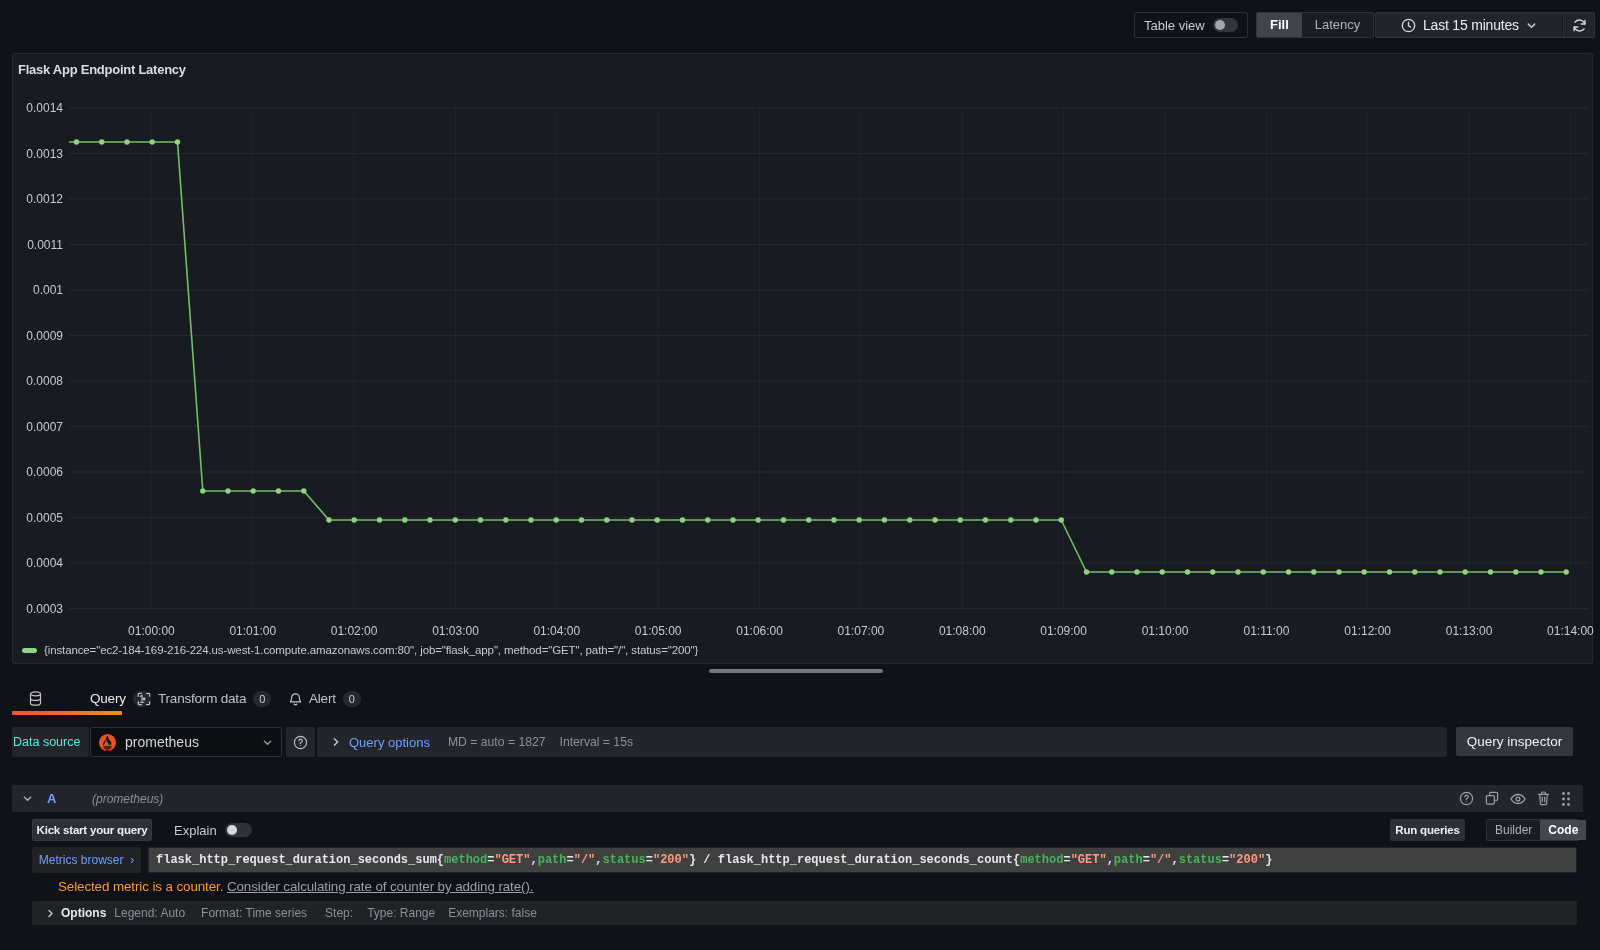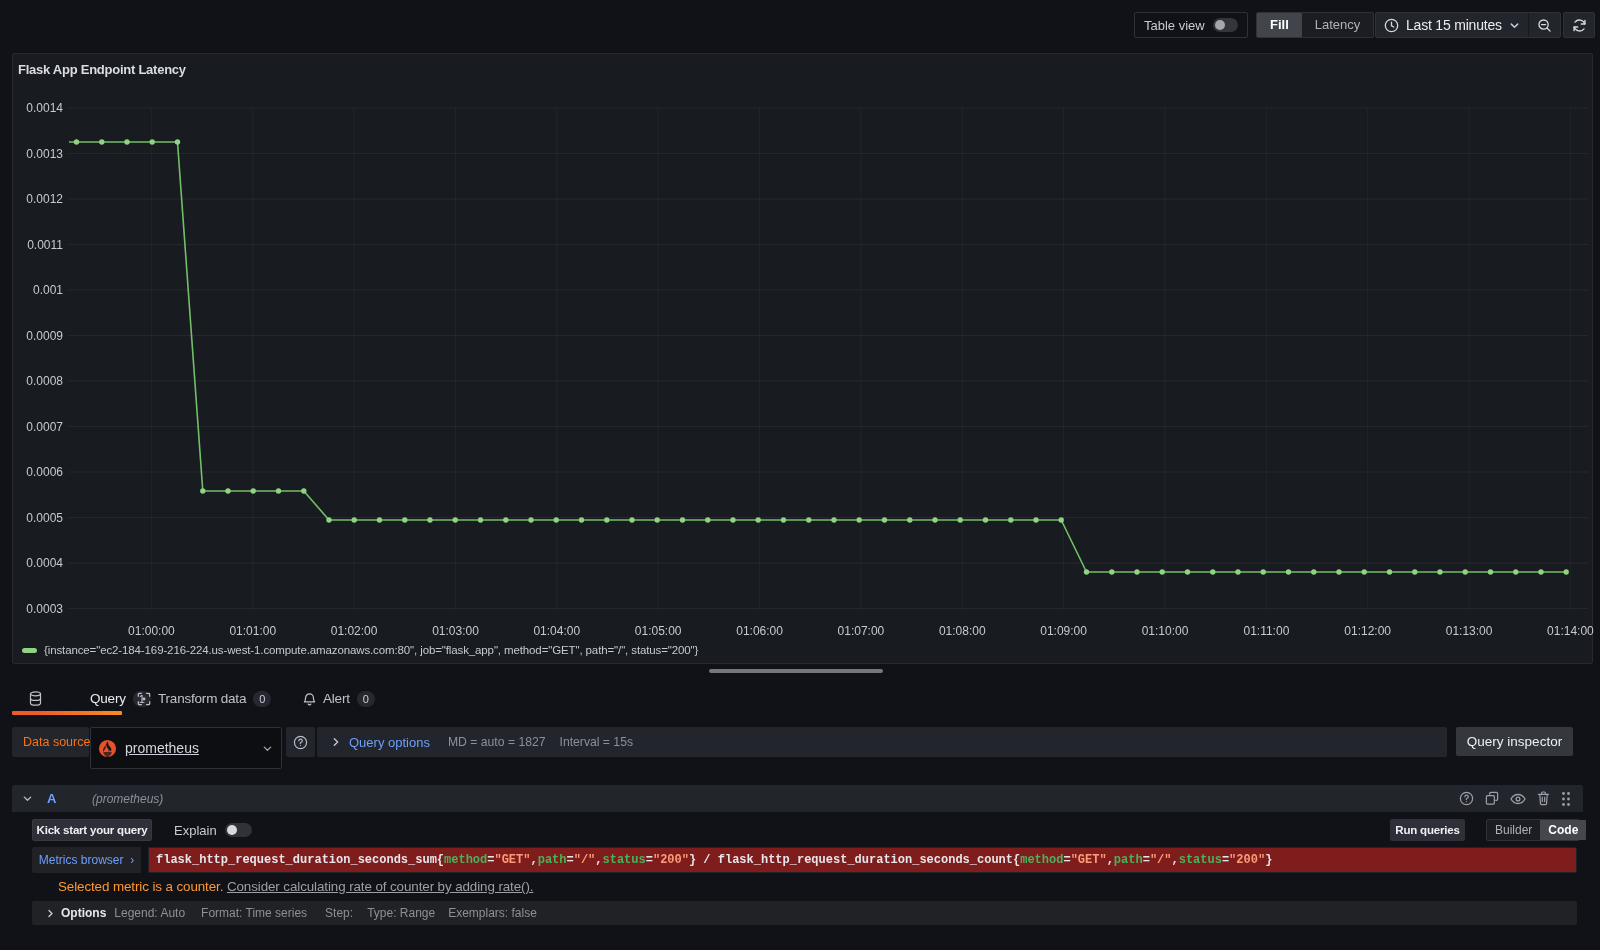--- a/index.html
+++ b/index.html
@@ -8,60 +8,60 @@
   .ico { display:block; }
   
   .grp { position:absolute; top:12px; height:26px; border:1px solid #2c3235; border-radius:2px; display:flex; align-items:center; }
   .tv { left:1134px; width:114px; padding:0 9px; gap:8px; font-size:13px; color:#c9cad2; white-space:nowrap; }
   .tvtrack { width:27px; height:14px; border-radius:8px; background:#32353c; position:relative; }
   .tvknob { position:absolute; left:2px; top:2px; width:10px; height:10px; border-radius:50%; background:#a4a5ad; }
   .fa { left:1256px; background:#1b1d22; }
   .seg { height:24px; line-height:24px; font-size:13px; padding:0 13px; color:#b0b1ba; }
   .seg.sel { background:#41444b; color:#ffffff; font-weight:700; border-radius:1px; }
   .tp { left:1375px; background:#22252b; }
-  .tpmain { display:flex; align-items:center; gap:7px; padding:0 8px; height:24px;text-align:right; }
+  .tpmain { display:flex; align-items:center; gap:7px; padding:0 25px; height:24px;text-align:right; }
   .tptxt { font-size:14px; font-weight:500; color:#eceded; white-space:nowrap; letter-spacing:-0.2px; }
   .tpzoom { width:32px; height:24px; border-left:1px solid #17181c; display:flex; align-items:center; justify-content:center; }
   .rf { left:1563px; width:32px; background:#22252b; justify-content:center; }
   
   .panel { position:absolute; left:12px; top:53px; width:1581px; height:611px; background:#181b1f; border:1px solid #26292e; border-radius:2px; }
   .ptitle { position:absolute; left:5px; top:8px; font-size:13px; font-weight:700; color:#dcdce3; letter-spacing:-0.25px; }
   #chart { position:absolute; left:0; top:0; }
   .legend { position:absolute; left:9px; top:590px; display:flex; align-items:center; gap:7px; }
   .lmark { width:15px; height:5px; border-radius:3px; background:#8fd383; }
   .ltxt { font-size:11.5px; color:#c8c9d2; letter-spacing:-0.12px; }
   .handle { position:absolute; left:709px; top:669px; width:174px; height:4px; border-radius:2px; background:#75777e; }
   
   .tab { position:absolute; display:flex; align-items:center; gap:7px; top:688px; height:21px; }
   .tabtxt { font-size:13.5px; color:#c0c1c9; letter-spacing:-0.2px; }
   .tabtxt.act { color:#e9eaee; font-weight:500;margin-left:41px; }
   .cnt { height:16px; min-width:18px; padding:0 6px; border-radius:8px; background:rgba(204,204,220,0.12); color:#ccccdc; font-size:11px; line-height:16px; text-align:center; }
   .underline { position:absolute; left:12px; top:711px; width:110px; height:4px; border-radius:1px; background:linear-gradient(90deg,#ef5a28 20%,#f8a11b 130%); }
   
-  .dslabel { position:absolute; left:12px; top:727px; width:77px; height:30px; background:#22252b; border-radius:2px; font-size:12.5px; font-weight:500; color:#f97316; line-height:30px; padding-left:11px; white-space:nowrap; }
-  .dssel { position:absolute; left:90px; top:727px; width:192px; height:42px; background:#0d0e12; border:1px solid #2c3235; border-radius:2px; display:flex; align-items:center;text-decoration:underline; }
+  .dslabel { position:absolute; left:12px; top:727px; width:77px; height:30px; background:#22252b; border-radius:2px; font-size:12.5px; font-weight:500; color:#5eead4; line-height:30px; padding-left:1px; white-space:nowrap; }
+  .dssel { position:absolute; left:90px; top:727px; width:192px; height:30px; background:#0d0e12; border:1px solid #2c3235; border-radius:2px; display:flex; align-items:center; }
   .dssel .nm { font-size:14px; color:#d5d6dd; margin-left:8px; }
   .qhelp { position:absolute; left:286px; top:727px; width:29px; height:30px; background:#22252b; border-radius:2px; display:flex; align-items:center; justify-content:center; }
   .qopt { position:absolute; left:317px; top:727px; width:1130px; height:30px; background:#22252b; border-radius:2px; display:flex; align-items:center; font-size:13px; }
   .qopt .blue { color:#6e9fff; font-weight:500; }
   .qopt .dim { color:#8e8f99; font-size:12.2px; }
   .qinsp { position:absolute; left:1456px; top:727px; width:117px; height:29px; background:#35373e; border-radius:2px; color:#eff0f3; font-size:13.5px; font-weight:500; text-align:center; line-height:30px; }
   
   .arow { position:absolute; left:12px; top:785px; width:1571px; height:27px; background:#22252b; border-radius:2px 2px 0 0; display:flex; align-items:center; }
   .arow .qa { color:#6e9fff; font-weight:700; font-size:13px; position:absolute; left:35px; }
   .arow .qds { color:#8e8f99; font-style:italic; font-size:12px; position:absolute; left:80px; }
   .aicons { position:absolute; right:12px; top:0; height:27px; display:flex; align-items:center; gap:11px; }
   .kick { position:absolute; left:32px; top:819px; width:120px; height:22px; background:#2d3038; border:1px solid #37393f; border-radius:2px; font-size:11.5px; font-weight:700; color:#eff0f3; line-height:20px; text-align:center; letter-spacing:-0.2px; white-space:nowrap; }
   .explain { position:absolute; left:174px; top:819px; height:22px; display:flex; align-items:center; gap:8px; font-size:13px; color:#c9cad2; }
   .runq { position:absolute; left:1390px; top:819px; width:75px; height:22px; background:#2d3038; border-radius:2px; font-size:11.5px; font-weight:700; color:#eff0f3; line-height:22px; text-align:center; letter-spacing:-0.2px; }
   .bcgrp { position:absolute; left:1486px; top:819px; width:94px; height:22px; background:#1b1d22; border:1px solid #2c3235; border-radius:2px; display:flex; }
   .bcgrp .b { font-size:12px; line-height:20px; padding:0 8px; color:#aeafb8; }
   .bcgrp .c { font-size:12px; line-height:20px; padding:0 8px; background:#44474e; color:#fff; font-weight:700; border-radius:1px; }
   .mbrow { position:absolute; left:32px; top:847px; width:109px; height:26px; background:#202226; border-radius:2px 0 0 2px; font-size:12px; font-weight:500; color:#6e9fff; line-height:26px; text-align:center; }
-  .codebox { position:absolute; left:148px; top:847px; width:1429px; height:26px; background:#7f1d1d; border:1px solid #202227; border-radius:0 2px 2px 0; font-family:"Liberation Mono",monospace; font-size:12px; font-weight:600; color:#e6e6ec; line-height:24px; padding-left:7px; white-space:nowrap; overflow:hidden; }
+  .codebox { position:absolute; left:148px; top:847px; width:1429px; height:26px; background:#404040; border:1px solid #202227; border-radius:0 2px 2px 0; font-family:"Liberation Mono",monospace; font-size:12px; font-weight:600; color:#e6e6ec; line-height:24px; padding-left:7px; white-space:nowrap; overflow:hidden; }
   .codebox .g { color:#46b45a; } .codebox .s { color:#ff9a7b; }
   .warn { position:absolute; left:33px; top:879px; font-size:13.4px; letter-spacing:-0.1px;margin-left:25px; }
   .warn .o { color:#ff9830; } .warn a { color:#9d9ea8; text-decoration:underline; }
   .optrow { position:absolute; left:32px; top:901px; width:1545px; height:24px; background:#202226; border-radius:2px; display:flex; align-items:center; font-size:12px; color:#8e8f99; }
   .optrow b { color:#e6e7eb; font-weight:700; font-size:12px; }
 </style>
 </head>
 <body>
 
 <div class="grp tv">
@@ -238,21 +238,21 @@
     <span class="cnt">1</span>
 </div>
 <div class="tab" style="left:137px;">
   <svg class="ico" width="14" height="14" viewBox="0 0 16 16" fill="none" stroke="#c0c1c9" stroke-width="1.4">
       <path d="M5.5 1.5H2.5a1 1 0 0 0-1 1v3M10.5 1.5h3a1 1 0 0 1 1 1v3M5.5 14.5H2.5a1 1 0 0 1-1-1v-3M10.5 14.5h3a1 1 0 0 0 1-1v-3"></path>
       <circle cx="8" cy="8" r="1.6" fill="#c0c1c9" stroke="none"></circle>
     </svg>
   <span class="tabtxt">Transform data</span>
     <span class="cnt">0</span>
 </div>
-<div class="tab" style="left:303px;">
+<div class="tab" style="left:289px;">
   <svg class="ico" width="13" height="14" viewBox="0 0 14 15" fill="none" stroke="#c0c1c9" stroke-width="1.3">
       <path d="M7 2a4.2 4.2 0 0 0-4.2 4.2c0 3-1.3 4.5-1.3 4.5h11s-1.3-1.5-1.3-4.5A4.2 4.2 0 0 0 7 2Z" stroke-linejoin="round"></path>
       <path d="M5.6 13a1.6 1.6 0 0 0 2.8 0" stroke-linecap="round"></path>
     </svg>
   <span class="tabtxt">Alert</span>
     <span class="cnt">0</span>
 </div>
 <div class="underline"></div>
 
 <div class="dslabel">Data source</div>

